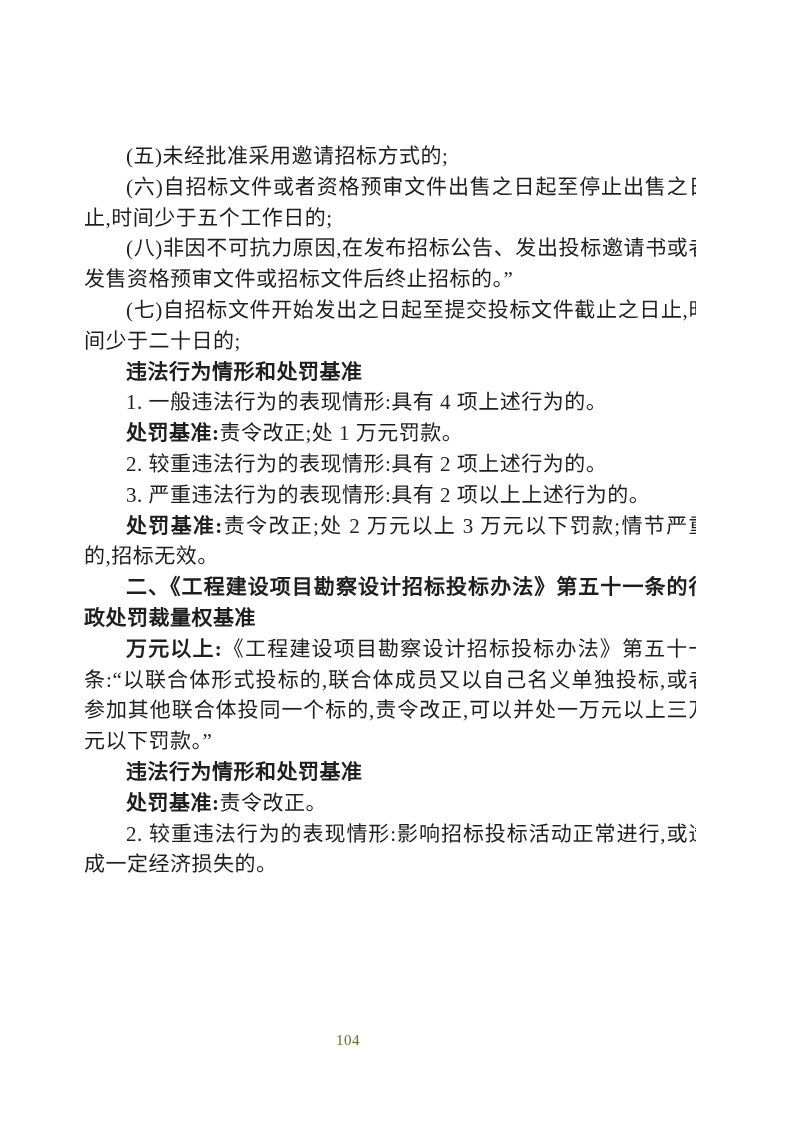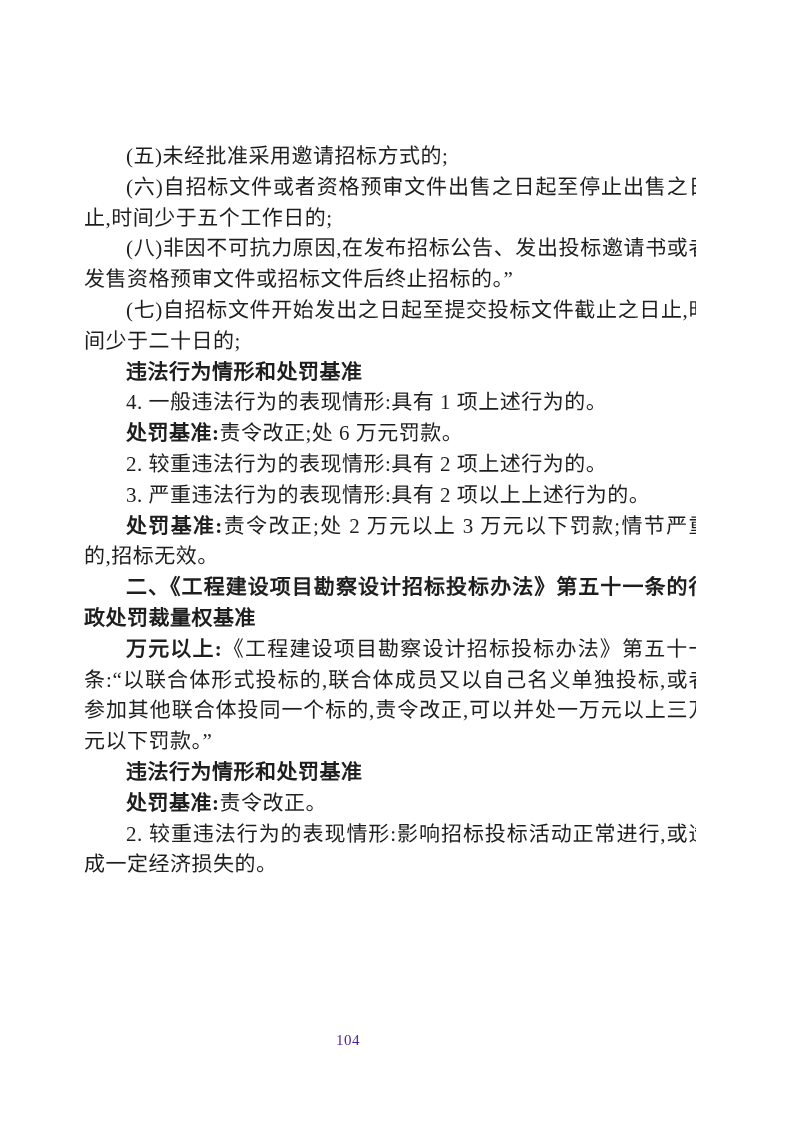--- a/index.html
+++ b/index.html
@@ -37,35 +37,35 @@
     font-weight: bold;
   }
   .footer {
     position: absolute;
     left: 0;
     top: 1032px;
     width: 100%;
     text-align: center;
     font-size: 15px;
     letter-spacing: 0.5px;
-    color: #4c1d95;
+    color: #4d7c0f;
   }
 </style>
 </head>
 <body>
 
 <div class="page">
   <div class="content">
       <p class="para"><span class="seg">(五)未经批准采用邀请招标方式的;</span></p>
       <p class="para"><span class="seg">(六)自招标文件或者资格预审文件出售之日起至停止出售之日止,时间少于五个工作日的;</span></p>
       <p class="para"><span class="seg">(八)非因不可抗力原因,在发布招标公告、发出投标邀请书或者发售资格预审文件或招标文件后终止招标的。”</span></p>
       <p class="para"><span class="seg">(七)自招标文件开始发出之日起至提交投标文件截止之日止,时间少于二十日的;</span></p>
       <p class="para"><span class="seg bold">违法行为情形和处罚基准</span></p>
-      <p class="para"><span class="seg">4. 一般违法行为的表现情形:具有 1 项上述行为的。</span></p>
-      <p class="para"><span class="seg bold">处罚基准:</span><span class="seg">责令改正;处 6 万元罚款。</span></p>
+      <p class="para"><span class="seg">1. 一般违法行为的表现情形:具有 4 项上述行为的。</span></p>
+      <p class="para"><span class="seg bold">处罚基准:</span><span class="seg">责令改正;处 1 万元罚款。</span></p>
       <p class="para"><span class="seg">2. 较重违法行为的表现情形:具有 2 项上述行为的。</span></p>
       <p class="para"><span class="seg">3. 严重违法行为的表现情形:具有 2 项以上上述行为的。</span></p>
       <p class="para"><span class="seg bold">处罚基准:</span><span class="seg">责令改正;处 2 万元以上 3 万元以下罚款;情节严重的,招标无效。</span></p>
       <p class="para"><span class="seg bold">二、《工程建设项目勘察设计招标投标办法》第五十一条的行政处罚裁量权基准</span></p>
       <p class="para"><span class="seg bold">万元以上:</span><span class="seg">《工程建设项目勘察设计招标投标办法》第五十一条:“以联合体形式投标的,联合体成员又以自己名义单独投标,或者参加其他联合体投同一个标的,责令改正,可以并处一万元以上三万元以下罚款。”</span></p>
       <p class="para"><span class="seg bold">违法行为情形和处罚基准</span></p>
       <p class="para"><span class="seg bold">处罚基准:</span><span class="seg">责令改正。</span></p>
       <p class="para"><span class="seg">2. 较重违法行为的表现情形:影响招标投标活动正常进行,或造成一定经济损失的。</span></p>
     </div>
   <div class="footer">104</div>

